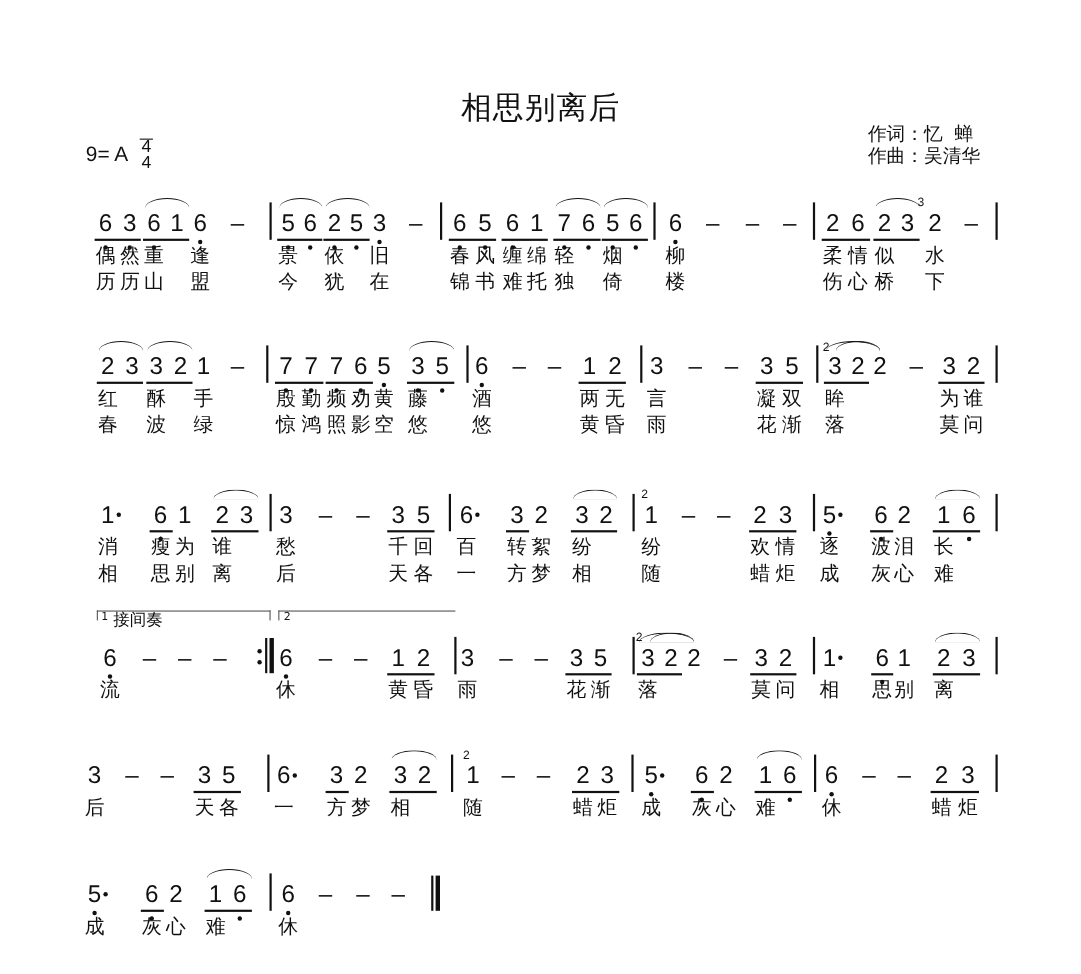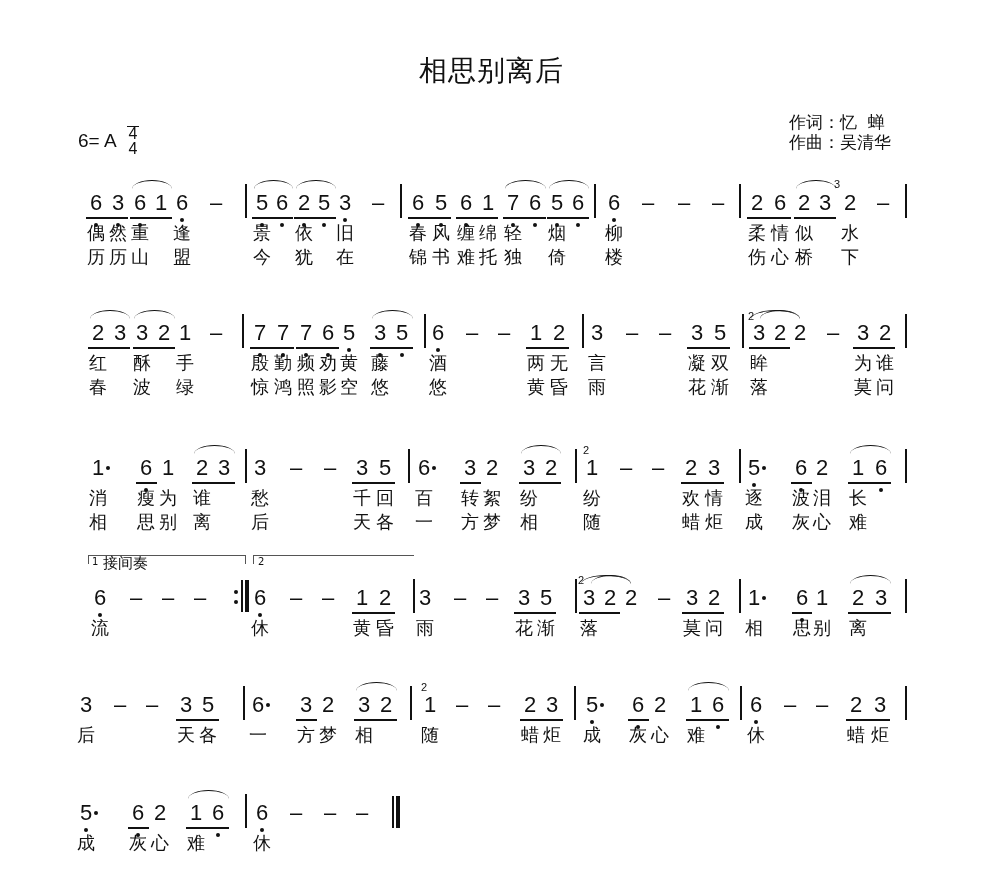--- a/index.html
+++ b/index.html
@@ -1,17 +1,17 @@
 <!DOCTYPE html>
 <html><head>
 <meta charset="utf-8">
 <style>
   html,body{margin:0;padding:0;background:#ffffff;}
   body{width:983px;height:885px;position:relative;overflow:hidden;font-family:"DejaVu Sans","Liberation Sans",sans-serif;color:#111;}
-  .title{position:absolute;top:52px;left:0;width:983px;text-align:center;font-size:28px;letter-spacing:1px;}
+  .title{position:absolute;top:79px;left:0;width:983px;text-align:center;font-size:28px;letter-spacing:1px;}
   .key{position:absolute;top:126px;left:78px;font-family:"Liberation Sans",sans-serif;font-size:19px;display:flex;align-items:center;}
   .key .frac{display:inline-flex;flex-direction:column;align-items:center;margin-left:12px;line-height:15px;font-size:16px;}
   .key .frac .bar{width:12px;height:1px;background:#111;}
   .credits{position:absolute;top:112px;left:789px;font-size:17px;line-height:20px;}
   .credit-row{white-space:pre;}
   .system{position:absolute;left:0;width:983px;}
   .col{position:absolute;width:28px;text-align:center;}
   .note{position:absolute;top:0;left:0;width:28px;text-align:center;font-family:"Liberation Sans",sans-serif;font-size:22px;line-height:26px;}
   .dot-below{position:absolute;left:12px;top:28px;width:4px;height:4px;border-radius:50%;background:#111;}
   .dot-below.under{top:33px;}
@@ -26,21 +26,21 @@
   .volta.closed{border-right:1px solid #555;}
   .volta-label{position:absolute;font-size:15px;}
   .rep-dot{position:absolute;width:4px;height:4px;border-radius:50%;background:#111;}
 </style>
 </head>
 <body>
 
 <div class="title">相思别离后</div>
 
 <div class="key">
-  <span>6= A</span>
+  <span>9= A</span>
   <span class="frac">
     <span>4</span>
     <span class="bar"></span>
     <span>4</span>
   </span>
 </div>
 
 <div class="credits">
   <div class="credit-row">作词：忆  蝉</div>
   <div class="credit-row">作曲：吴清华</div>

